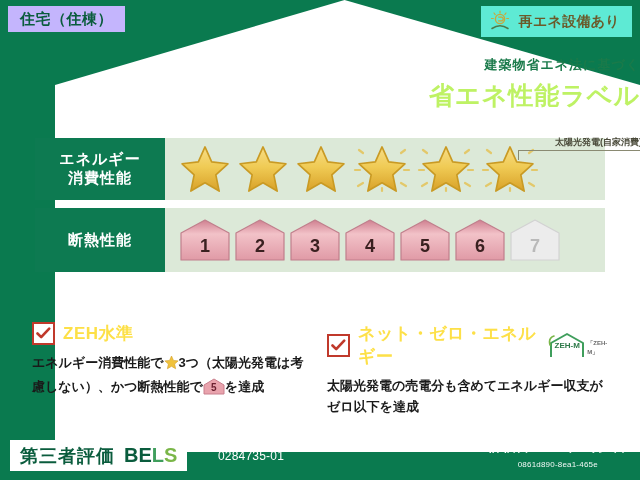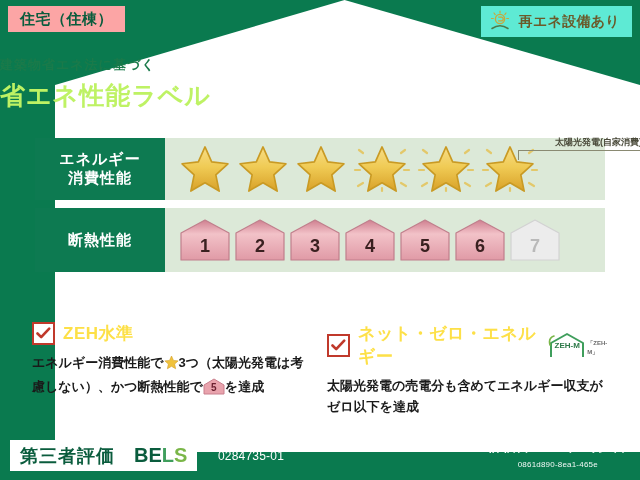--- a/index.html
+++ b/index.html
@@ -22,21 +22,21 @@
     clip-path:polygon(0% 100%, 0% 18.8%, 49.5% 0%, 100% 18.8%, 100% 100%);
   }
   
   .roof-left{
     position:absolute;left:0;top:0;width:80px;height:130px;
     background:#0a7a4f;
   }
   
   .house-tag{
     position:absolute;left:8px;top:6px;
-    background:#fca5a5;
+    background:#c4b5fd;
     padding:5px 12px 6px 12px;
     color:#0a5c3d;
     font-size:15px;font-weight:bold;
     letter-spacing:0.5px;
     z-index:9;
     line-height:1;
   }
   
   .re-badge{
     position:absolute;right:8px;top:6px;
@@ -44,21 +44,21 @@
     padding:4px 12px 5px 8px;
     display:flex;align-items:center;gap:6px;
     z-index:9;
     line-height:1;
   }
   .re-badge-text{color:#6b5a2a;font-size:14px;font-weight:bold;letter-spacing:0.3px;}
   .sun-ico{width:24px;height:22px;display:block;}
 
   
   .title-wrap{
-    position:absolute;left:0;right:0;top:56px;text-align:left;z-index:5;
+    position:absolute;left:0;right:0;top:56px;text-align:right;z-index:5;
   }
   .title-sub{
     color:#1a7a4a;font-size:13px;font-weight:bold;letter-spacing:1px;
     margin-bottom:5px;
   }
   .title-main{
     color:#bef264;font-size:25px;font-weight:bold;letter-spacing:1px;
   }
 
   
@@ -136,21 +136,21 @@
   .zehm-logo{display:inline-flex;align-items:flex-end;gap:1px;vertical-align:-7px;}
   .zehm-cap{font-size:6px;color:#6a6a6a;font-weight:bold;padding-bottom:2px;}
 
   
   .footer{
     position:absolute;left:0;right:0;bottom:0;height:48px;z-index:8;
   }
   .bels-box{
     position:absolute;left:10px;top:8px;
     background:#ffffff;padding:5px 10px 6px 10px;
-    display:flex;align-items:baseline;gap:19px;line-height:1;
+    display:flex;align-items:baseline;gap:9px;line-height:1;
   }
   .bels-jp{color:#0a5c3d;font-size:18px;font-weight:bold;letter-spacing:1px;}
   .bels-en{font-size:20px;font-weight:bold;letter-spacing:0px;}
   .bels-en .b1{color:#0a5c3d;margin-top:32px;}
   .bels-en .b2{color:#3f9e5c;}
   .bels-en .b3{color:#7ab648;}
   .bels-no{
     position:absolute;left:218px;top:17px;
     color:#ffffff;font-size:12px;letter-spacing:0.2px;
   }

